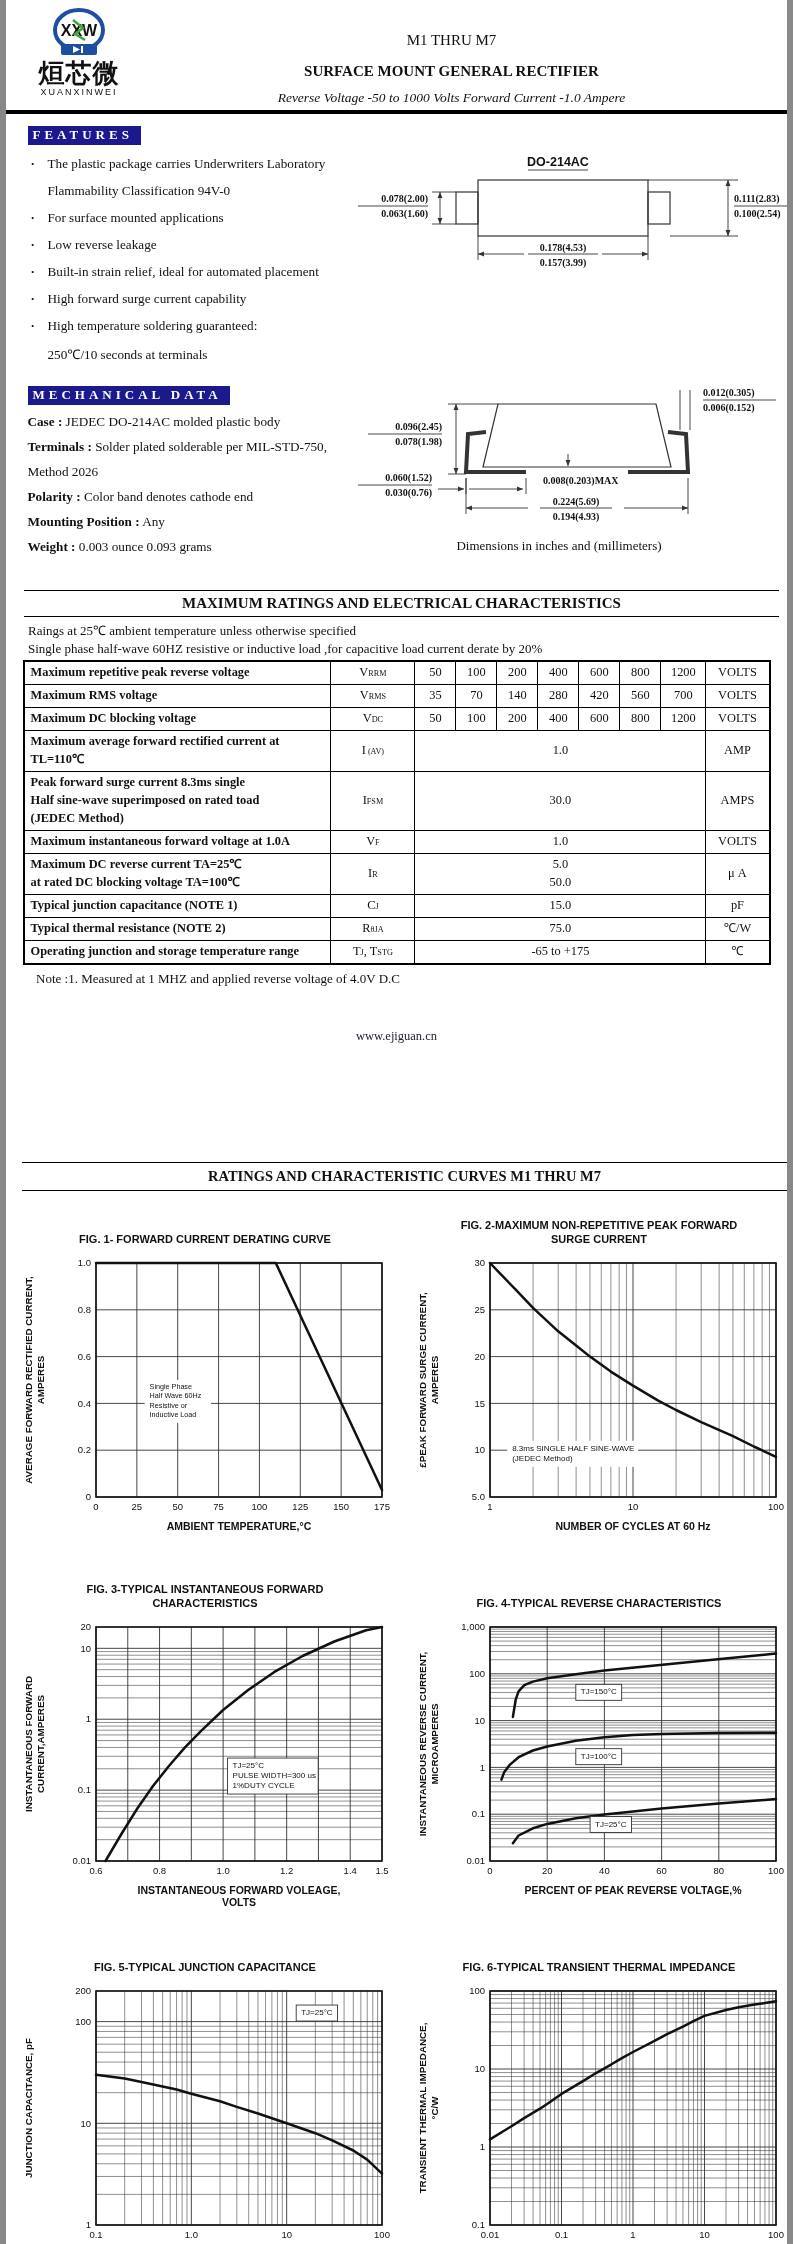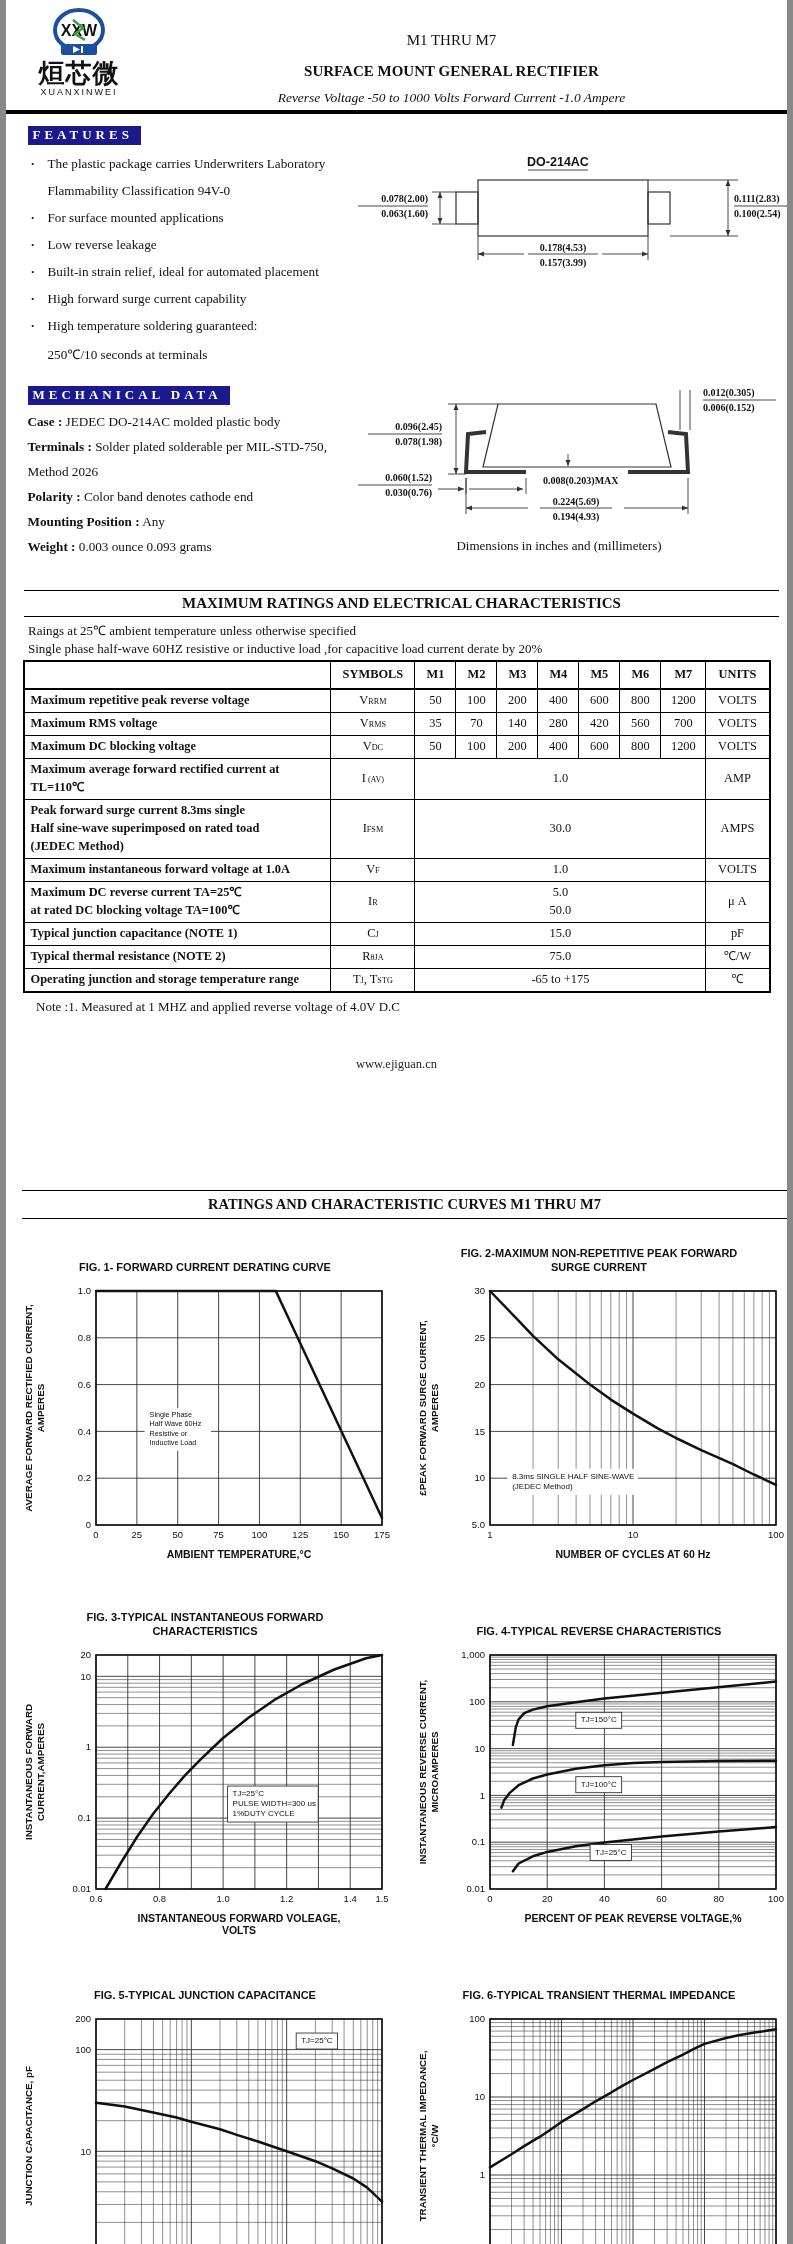--- a/index.html
+++ b/index.html
@@ -211,32 +211,20 @@
         <col style="width:40px">
           <col style="width:40px">
           <col style="width:40px">
           <col style="width:40px">
         <col style="width:40px">
           <col style="width:40px">
           <col style="width:44px">
         <col style="width:62px">
       </colgroup>
       <tbody>
-          <tr>
-            <th></th>
-            <th>SYMBOLS</th>
-            <th>M1</th>
-            <th>M2</th>
-            <th>M3</th>
-            <th>M4</th>
-            <th>M5</th>
-            <th>M6</th>
-            <th>M7</th>
-            <th>UNITS</th>
-          </tr>
           <tr>
             <td class="param">
               <div>Maximum repetitive peak reverse voltage</div>
             </td>
             <td class="sym"><span>V</span><span class="sub">RRM</span></td>
             <td class="val">50</td>
             <td class="val">100</td>
             <td class="val">200</td>
             <td class="val">400</td>
             <td class="val">600</td>

